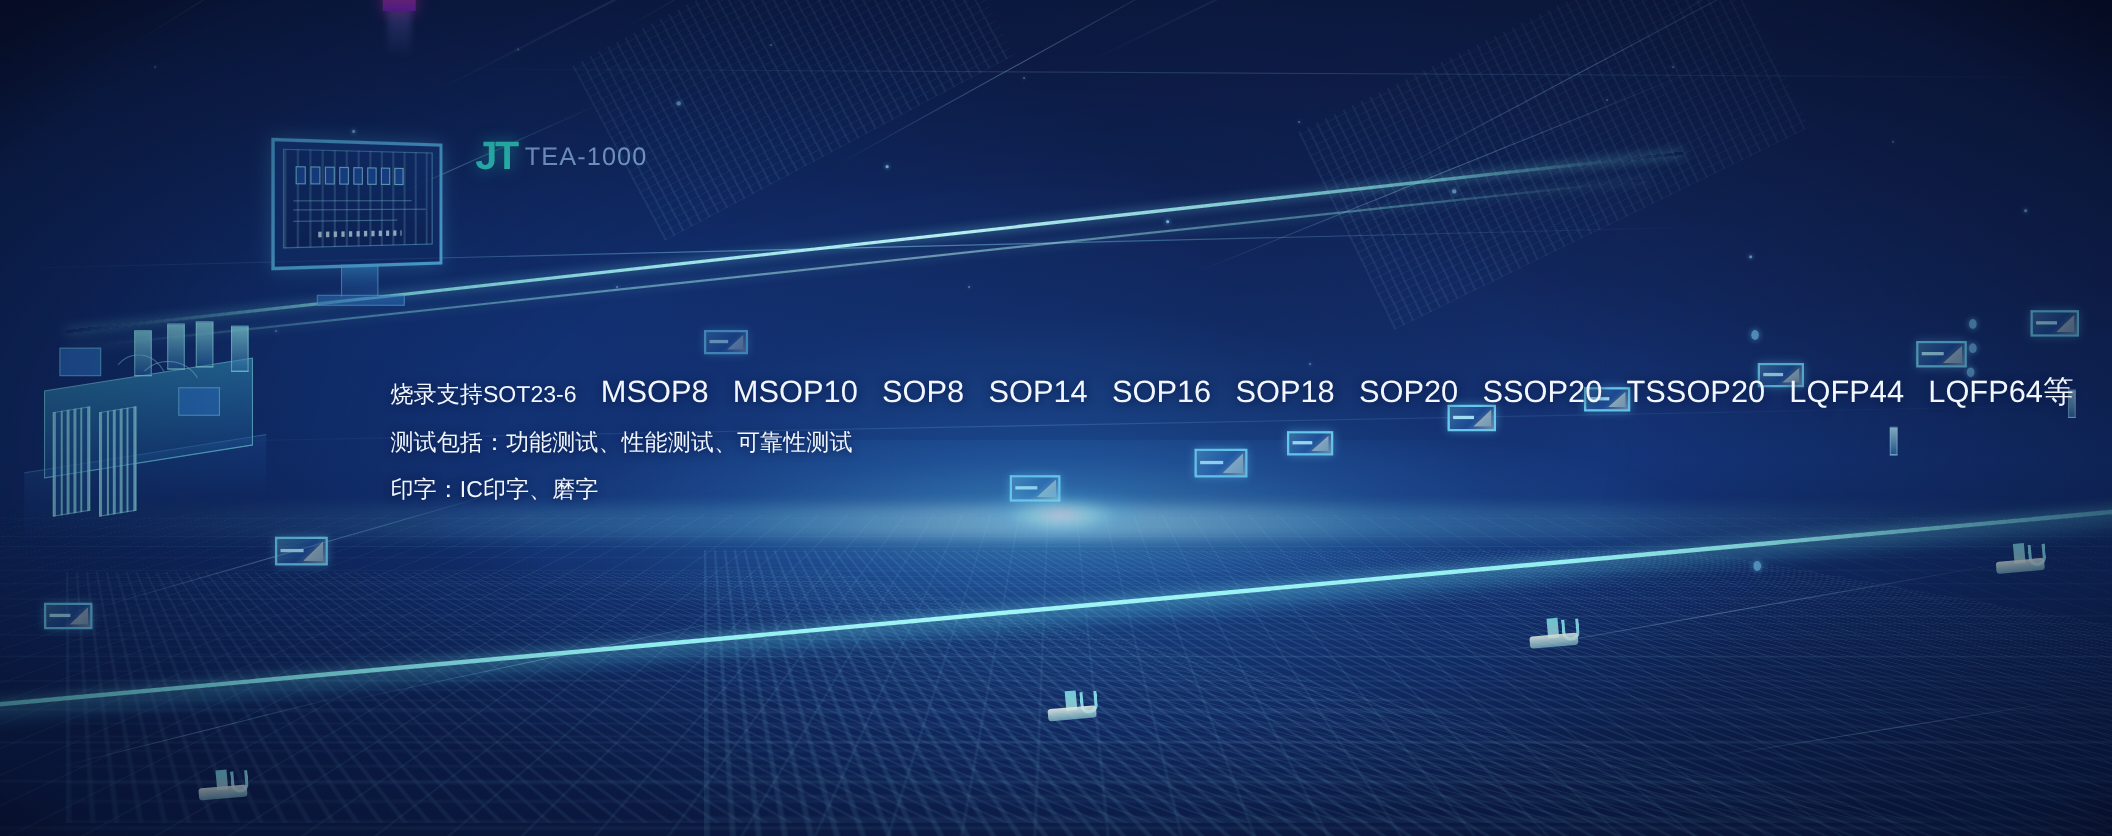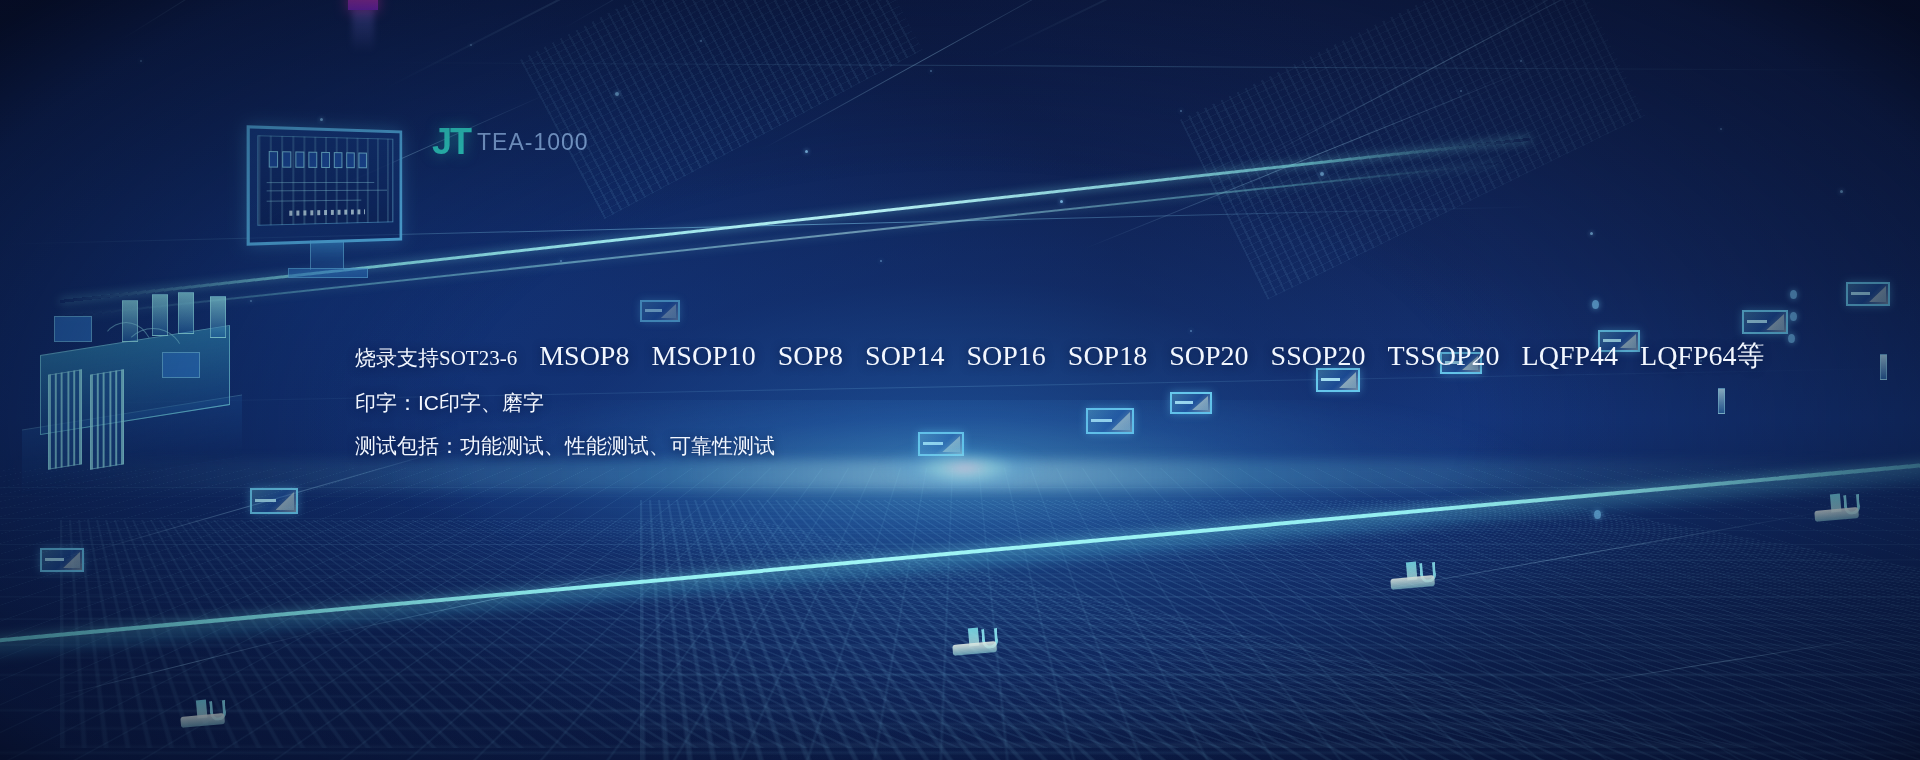--- a/index.html
+++ b/index.html
@@ -265,21 +265,21 @@
     text-shadow:0 2px 18px rgba(10,30,80,.85), 0 0 40px rgba(70,150,230,.35);
     white-space:nowrap;
   }
 
   .sublist{ margin-top:32px; }
   .subline{
     font-size:21px; color:#f2f7ff; line-height:1;
     margin-bottom:22px; white-space:nowrap;
     text-shadow:0 1px 8px rgba(8,24,66,.9);
   }
-  .pkgs{ display:inline-flex; align-items:baseline; gap:22px;font-family:Liberation Serif, serif; }
+  .pkgs{ display:inline-flex; align-items:baseline; gap:22px; }
   .pkg-lead{ font-size:21px; }
   .pkg{ font-size:28px; }
 </style>
 </head>
 <body>
 
 <div class="banner">
 
   <div class="ceil-line cl2"></div>
   <div class="ceil-line cl1"></div>
@@ -444,19 +444,19 @@
           <span class="pkg">SOP16</span>
           <span class="pkg">SOP18</span>
           <span class="pkg">SOP20</span>
           <span class="pkg">SSOP20</span>
           <span class="pkg">TSSOP20</span>
           <span class="pkg">LQFP44</span>
           <span class="pkg">LQFP64等</span>
         </span>
       </div>
 
+      <div class="subline">测试包括：功能测试、性能测试、可靠性测试</div>
       <div class="subline">印字：IC印字、磨字</div>
-      <div class="subline">测试包括：功能测试、性能测试、可靠性测试</div>
 
     </div>
   </div>
 
 </div>
 
 </body></html>

